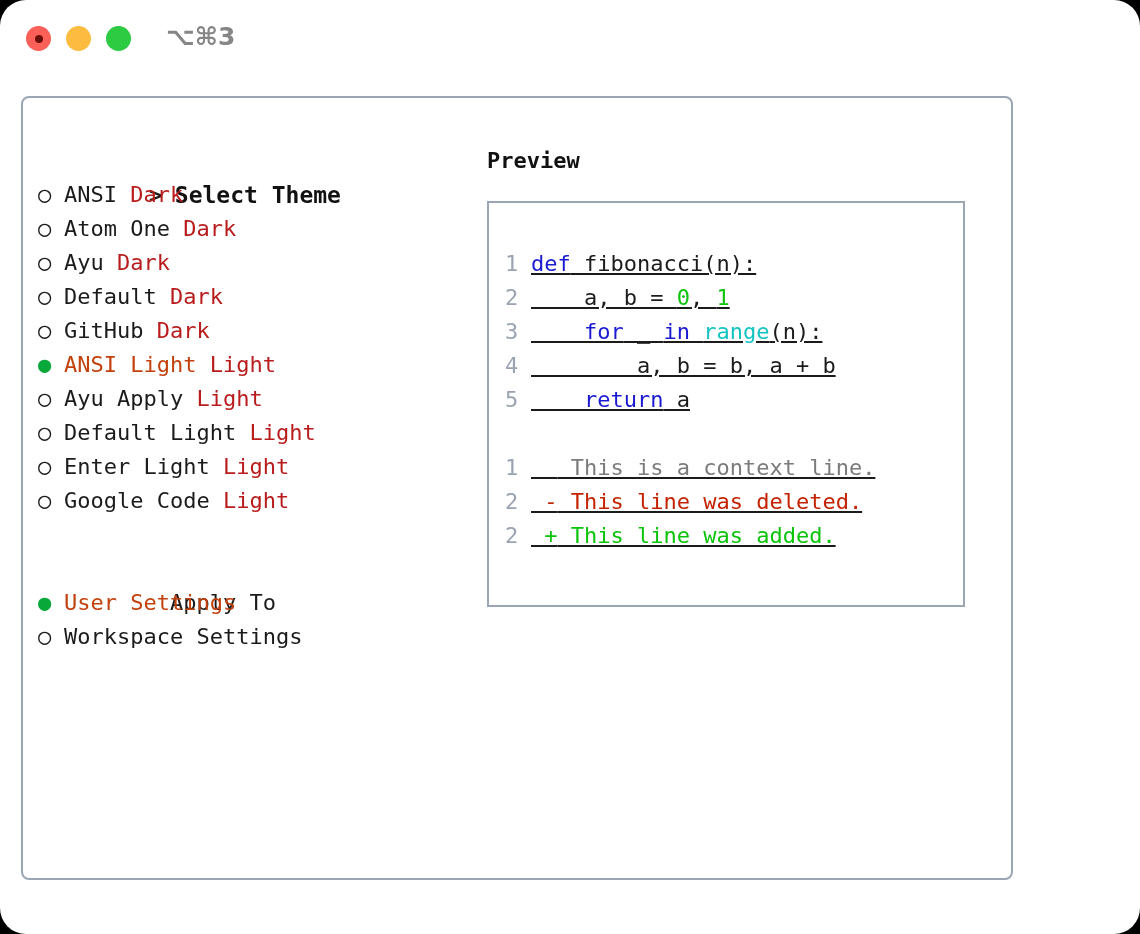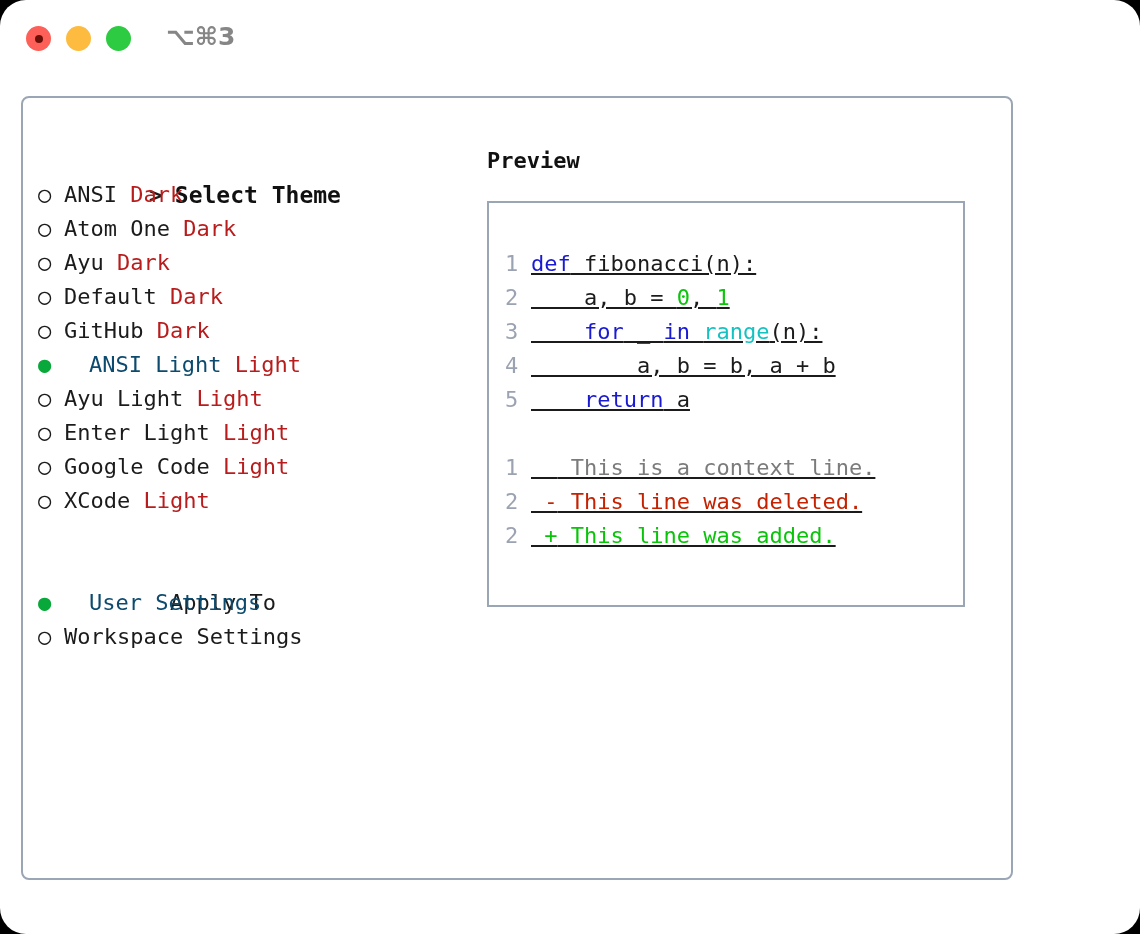--- a/index.html
+++ b/index.html
@@ -92,21 +92,21 @@
     color: #1b1b1b;
   }
   .bullet {
     display: inline-block;
     width: 26px;
     text-align: left;
     color: #1b1b1b;
   }
   .bullet.sel { color: #09a83a; }
   .label-muted { color: #b91c1c; }
-  .label-sel   { color: #0c4a6e; margin-left: 25px; }
+  .label-sel   { color: #c2410c; }
 
   #header-row {
     font-weight: bold;
     color: #111111;
     font-size: 23px;
   }
 
   #apply-to-heading {
     padding-left: 26px;
     font-weight: normal;
@@ -194,24 +194,24 @@
         <span class="bullet">&gt;</span><span>Select Theme</span>
       </div>
 
       <div id="theme-list">
           <div class="row"><span class="bullet">○</span><span>ANSI</span><span> </span><span class="label-muted">Dark</span></div>
           <div class="row"><span class="bullet">○</span><span>Atom One</span><span> </span><span class="label-muted">Dark</span></div>
           <div class="row"><span class="bullet">○</span><span>Ayu</span><span> </span><span class="label-muted">Dark</span></div>
           <div class="row"><span class="bullet">○</span><span>Default</span><span> </span><span class="label-muted">Dark</span></div>
           <div class="row"><span class="bullet">○</span><span>GitHub</span><span> </span><span class="label-muted">Dark</span></div>
           <div class="row"><span class="bullet sel">●</span><span class="label-sel">ANSI Light</span><span> </span><span class="label-muted">Light</span></div>
-          <div class="row"><span class="bullet">○</span><span>Ayu Light</span><span> </span><span class="label-muted">Light</span></div>
+          <div class="row"><span class="bullet">○</span><span>Ayu Apply</span><span> </span><span class="label-muted">Light</span></div>
+          <div class="row"><span class="bullet">○</span><span>Default Light</span><span> </span><span class="label-muted">Light</span></div>
           <div class="row"><span class="bullet">○</span><span>Enter Light</span><span> </span><span class="label-muted">Light</span></div>
           <div class="row"><span class="bullet">○</span><span>Google Code</span><span> </span><span class="label-muted">Light</span></div>
-          <div class="row"><span class="bullet">○</span><span>XCode</span><span> </span><span class="label-muted">Light</span></div>
         </div>
 
       <div class="spacer-row"></div>
 
       <div class="row">
         <span id="apply-to-heading">Apply To</span>
       </div>
 
       <div id="apply-to-list">
           <div class="row"><span class="bullet sel">●</span><span class="label-sel">User Settings</span></div>

